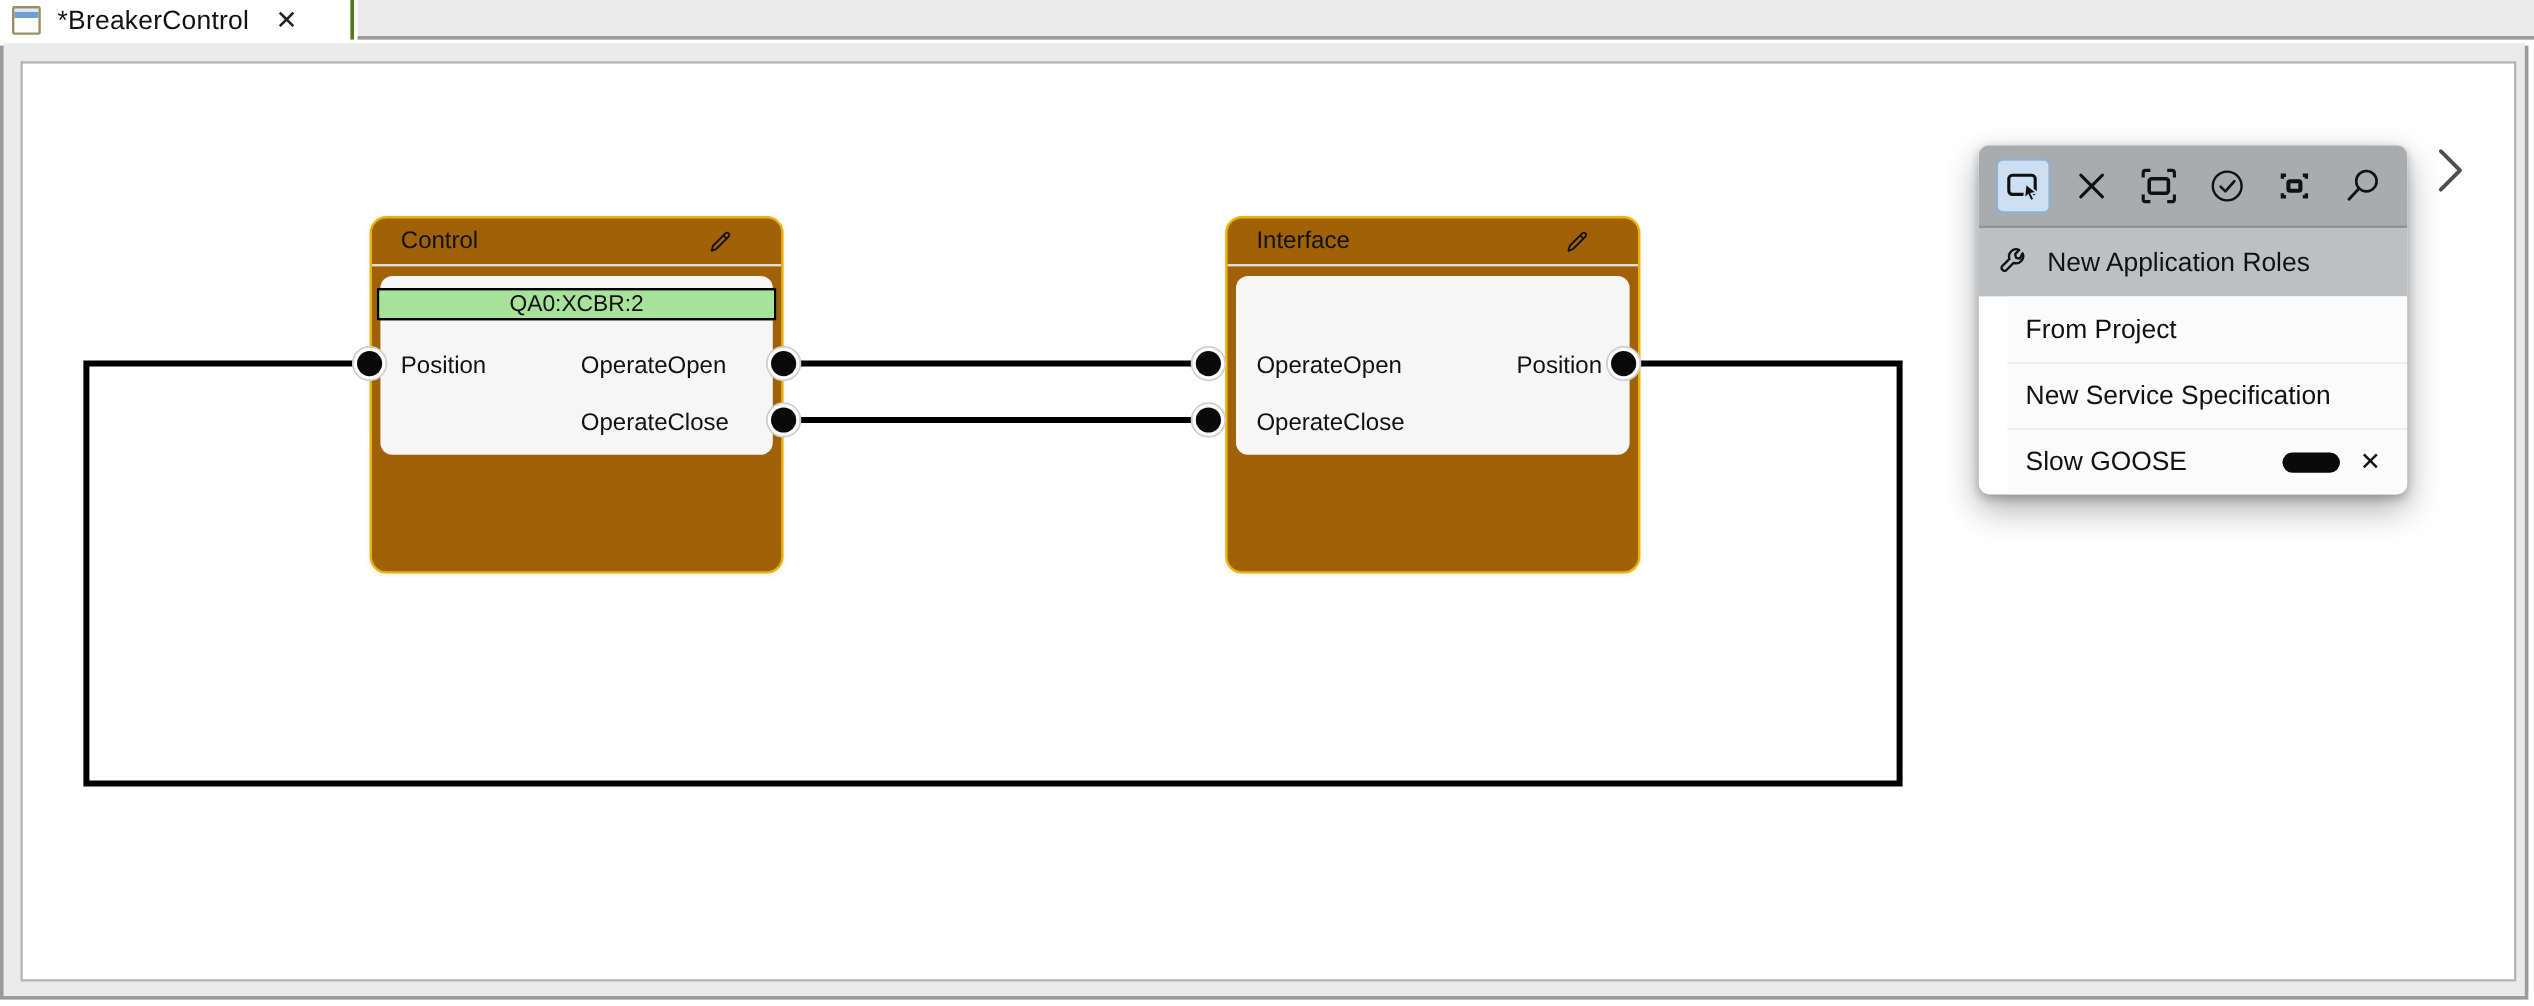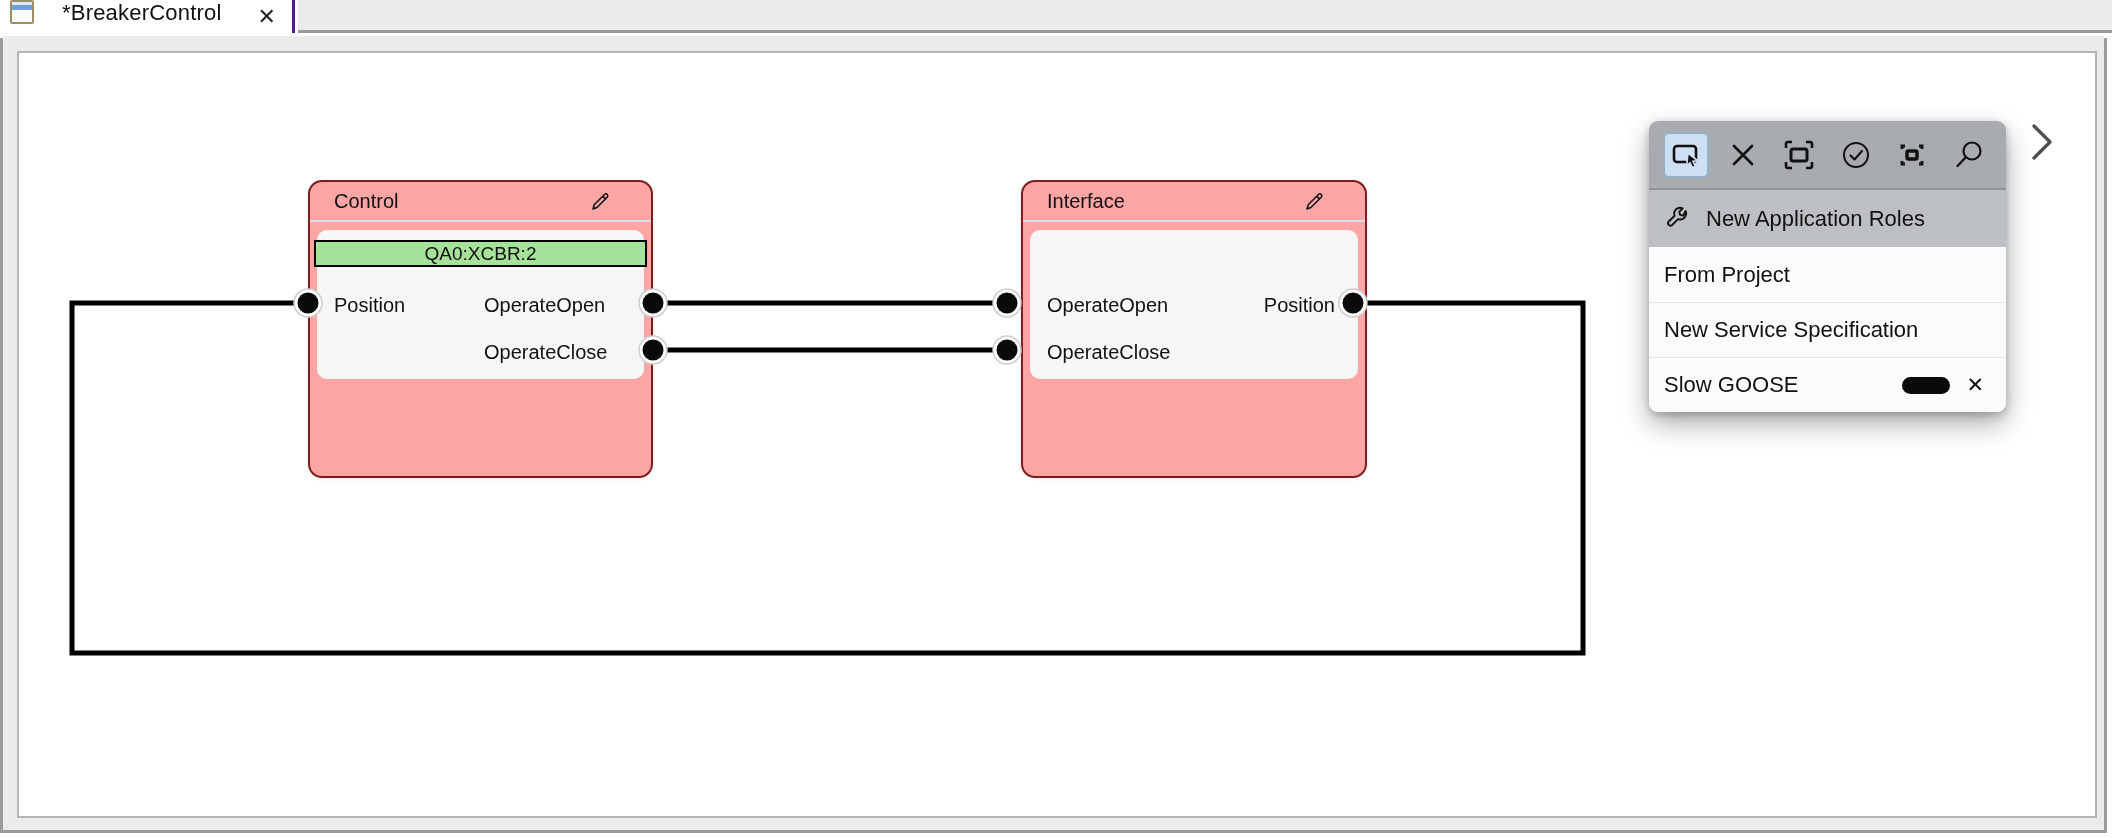--- a/index.html
+++ b/index.html
@@ -3,38 +3,38 @@
 <meta charset="utf-8">
 <style>
   * { margin:0; padding:0; box-sizing:border-box; }
   html,body { width:2112px; height:838px; background:#ffffff; overflow:hidden;
               font-family:"Liberation Sans", sans-serif; color:#111; }
   .abs { position:absolute; }
 
   
   #tabbar { left:0; top:0; width:2112px; height:33px; background:#ffffff; }
   #tab-active { left:0; top:0; width:295px; height:33px; background:#ffffff;
-                border-right:3px solid #4c1d95; display:flex; align-items:flex-start;gap:14px; }
+                border-right:3px solid #4d7c0f; display:flex; align-items:center; }
   #tab-rest { left:298px; top:0; width:1814px; height:33px; background:#ebebeb;
               border-bottom:3px solid #9b9b9b; }
   .tab-icon { width:24px; height:24px; margin-left:10px; border:2px solid #9a8f62; border-radius:2px;
               background:linear-gradient(#d8e9f8 0 3px, #6f9fd4 3px 8px, #fdfdfa 8px); }
   .tab-title { font-size:22px; font-weight:500; margin-left:14px; letter-spacing:.2px; }
   .tab-close { margin-left:22px; font-size:22px; line-height:33px; color:#222; cursor:pointer; }
 
   
   #frame-left   { left:0; top:38px; width:3px; height:792px; background:#9b9b9b; }
   #frame-right  { left:2104px; top:38px; width:3px; height:792px; background:#9b9b9b; }
   #frame-bottom { left:0; top:830px; width:2107px; height:3px; background:#9b9b9b; }
   #editor-bg { left:3px; top:36px; width:2101px; height:794px; background:#ebebeb; }
   #canvas { left:17px; top:51px; width:2080px; height:767px; background:#ffffff;
             border:2px solid #b5b5b5; }
 
   
-  .block { position:absolute; background:#fca5a5; border:2px solid #7f1d1d; border-radius:14px;
+  .block { position:absolute; background:#a16207; border:2px solid #eab308; border-radius:14px;
            box-shadow:0 1px 4px rgba(0,0,0,.07); }
   .block-header { position:absolute; left:0; top:0; right:0; height:40px;
                   border-bottom:2px solid #dedede; display:flex; align-items:center; }
   .block-title { font-size:20px; margin-left:24px; }
   .pencil { position:absolute; right:40px; top:9px; width:22px; height:22px; }
   .block-panel { position:absolute; left:7px; top:48px; right:7px; height:149px;
                  background:#f6f6f6; border-radius:10px; }
   .node-bar { position:absolute; left:4px; top:58px; right:4px; height:27px;
               background:#a7e29b; border:2px solid #000;
               font-size:19px; text-align:center; line-height:23px; }
@@ -47,21 +47,21 @@
   #palette { left:1649px; top:121px; width:357px; border-radius:9px; overflow:hidden;
              box-shadow:0 12px 28px rgba(0,0,0,.32), 0 3px 8px rgba(0,0,0,.22); }
   #palette-toolbar { height:69px; background:#a8acaf; border-bottom:2px solid #8f9396;
                      display:flex; align-items:center; justify-content:space-between; padding:0 14px; }
   .tool-btn { width:46px; height:46px; display:flex; align-items:center; justify-content:center;
               border-radius:6px; cursor:pointer; }
   .tool-btn.active { background:#cddff2; border:2px solid #94b1cc; }
   .prow { display:flex; align-items:center; font-size:22px;text-align:right; }
   .prow.header { height:57px; background:#bdc0c3; padding-left:14px; gap:13px; }
   .prow.item { height:55px; background:#fbfbfb; padding-left:15px; }
-  .prow + .prow.item { border-top:1px solid #e3e3e3; }
+  .prow + .prow.item { border-top:1px solid #e3e3e3;margin-left:24px; }
   .prow.header + .prow.item { border-top:none; }
   .goose-pill { margin-left:auto; width:48px; height:17px; background:#0a0a0a; border-radius:9px; }
   .goose-x { font-size:21px; margin:0 22px 0 16px; color:#111; cursor:pointer; }
 
   #drawer-chevron { left:2022px; top:118px; width:40px; height:48px; cursor:pointer; }
 </style>
 </head>
 <body>
 
 <div id="tabbar" class="abs">

